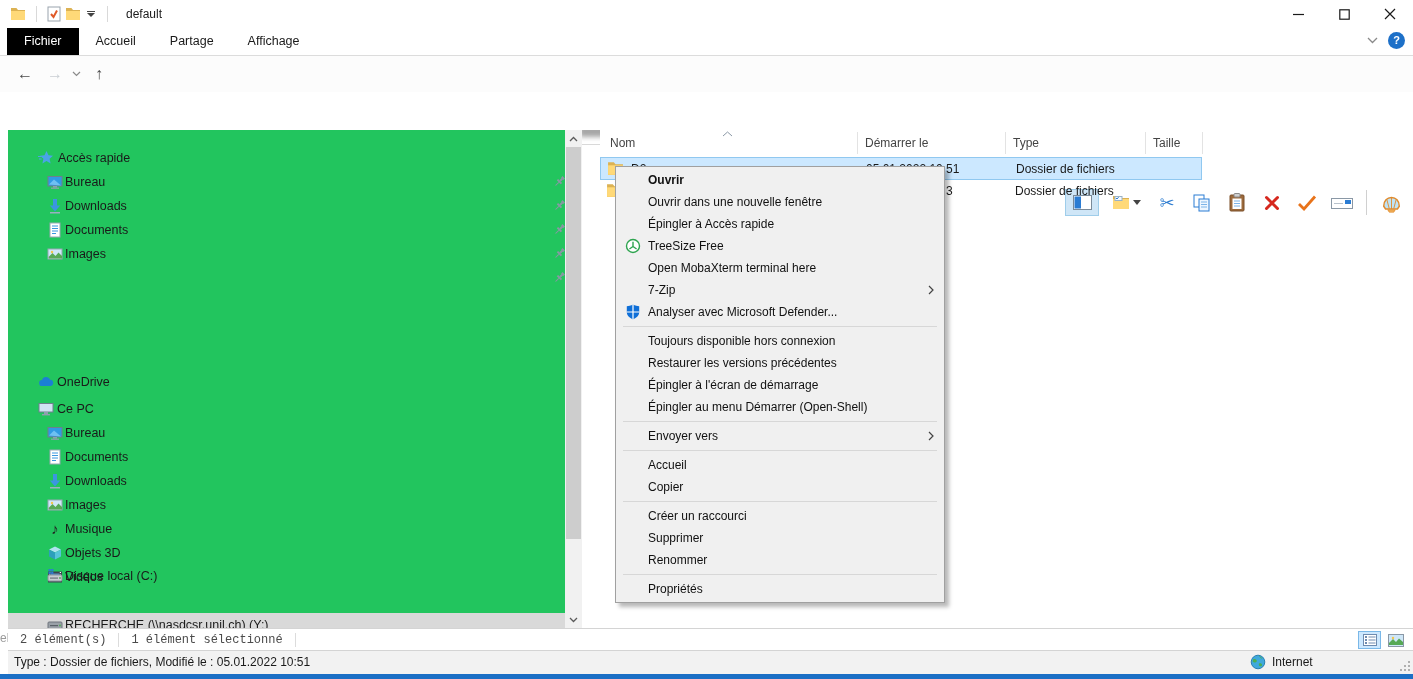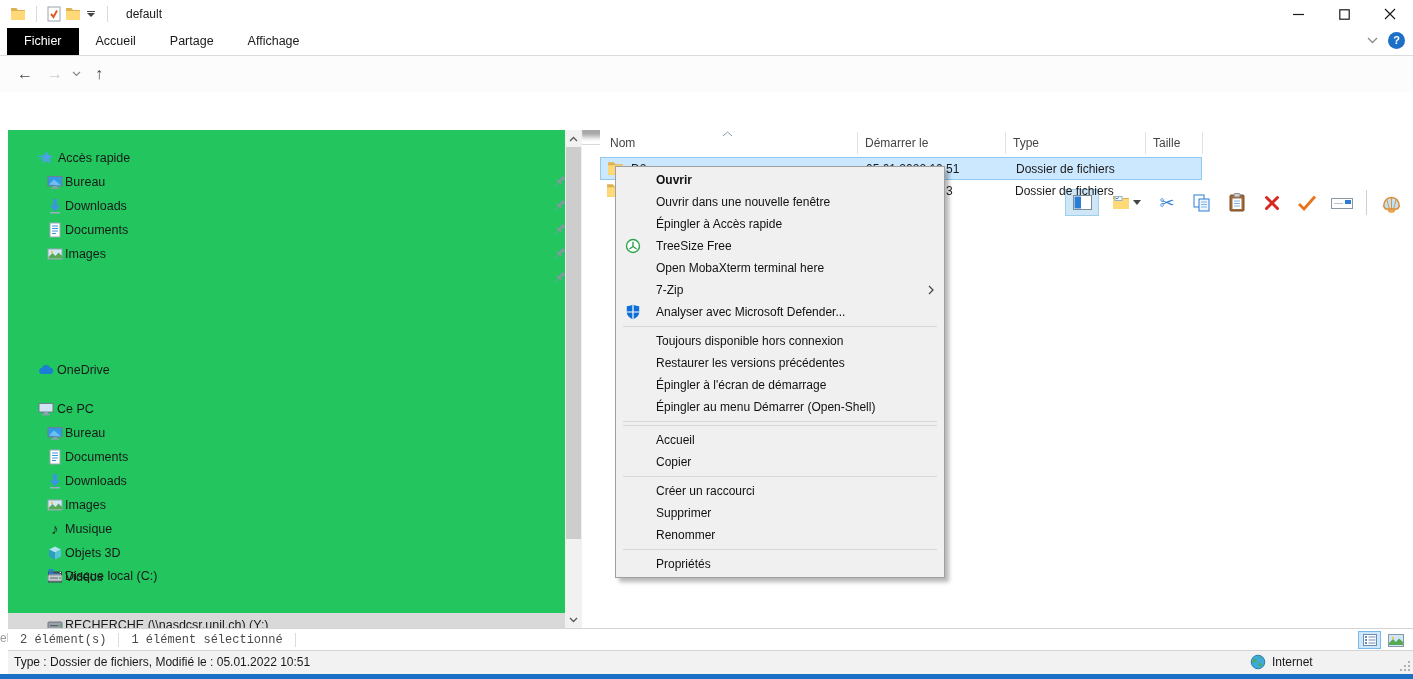--- a/index.html
+++ b/index.html
@@ -67,21 +67,21 @@
   .frow{position:absolute;left:600px;width:602px;height:23px;line-height:23px;}
   .frow.selected{background:#cce8ff;border:1px solid #90c8f0;}
   .fico{position:absolute;left:6px;top:3px;}
   .fname{position:absolute;left:30px;font-size:12px;color:#1a1a1a;}
   .fdate{position:absolute;left:265px;font-size:12px;color:#1a1a1a;}
   .fdatefrag{position:absolute;left:346px;font-size:12px;color:#1a1a1a;}
   .ftype{position:absolute;left:415px;font-size:12px;color:#1a1a1a;}
 
   
   .menu{left:615px;top:166px;width:330px;background:#f0f0f0;border:1px solid #a0a0a0;box-shadow:4px 4px 4px rgba(0,0,0,.28);padding:2px 0;z-index:50;}
-  .mi{position:relative;height:22px;line-height:22px;padding-left:40px;font-size:12px;color:#111;white-space:nowrap;}
+  .mi{position:relative;height:22px;line-height:22px;padding-left:32px;font-size:12px;color:#111;white-space:nowrap;}
   .mi.bold{font-weight:bold;}
   .mico{position:absolute;left:9px;top:3px;width:16px;height:16px;}
   .sub{position:absolute;right:10px;top:6px;}
   .msep{height:1px;background:#d7d7d7;margin:3px 7px;}
 
   
   .statusbar{left:8px;top:628px;width:1405px;height:22px;background:#fff;border-top:1px solid #d4d4d4;display:flex;align-items:center;font-size:12px;color:#4a4a4a;}
   .statusbar .cell{padding:0 12px;font-family:Liberation Mono, monospace;}
   .statusbar .ssep{width:1px;height:14px;background:#dcdcdc;}
   .viewbtns{position:absolute;right:6px;top:2px;display:flex;gap:3px;}
@@ -424,21 +424,21 @@
       <svg width="13" height="13" viewBox="0 0 12 12">
         <g transform="rotate(45 6 6)" fill="#8a97a5">
           <rect x="4.4" y="0.5" width="3.2" height="1.8"></rect>
           <rect x="5.1" y="2.1" width="1.8" height="3.2"></rect>
           <rect x="3.4" y="5.2" width="5.2" height="1.8"></rect>
           <rect x="5.6" y="7" width="0.9" height="4.2"></rect>
         </g>
       </svg>
     </span>
 
-  <div class="srow" style="top:228px;">
+  <div class="srow" style="top:240px;">
     <span class="sico" style="left:30px;">
       <svg width="16" height="16" viewBox="0 0 16 16">
           <path d="M4.3 12a3 3 0 01-.3-6A4.2 4.2 0 0112 5.8 2.8 2.8 0 0112.2 12z" fill="#1b7fd4"></path>
         </svg>
     </span>
     <span class="slbl" style="left:49px;">OneDrive</span>
   </div>
 
   <div class="srow" style="top:267px;">
     <span class="sico" style="left:30px;">
@@ -632,20 +632,28 @@
         </svg>
     </span>
     <span>Analyser avec Microsoft Defender...</span>
   </div>
   <div class="msep"></div>
   <div class="mi"><span>Toujours disponible hors connexion</span></div>
   <div class="mi"><span>Restaurer les versions précédentes</span></div>
   <div class="mi"><span>Épingler à l'écran de démarrage</span></div>
   <div class="mi"><span>Épingler au menu Démarrer (Open-Shell)</span></div>
   <div class="msep"></div>
+  <div class="mi">
+    <span>Envoyer vers</span>
+    <span class="sub">
+        <svg width="6" height="10" viewBox="0 0 6 10">
+          <path d="M1 1l4 4-4 4" fill="none" stroke="#444" stroke-width="1.2"></path>
+        </svg>
+      </span>
+  </div>
   <div class="msep"></div>
   <div class="mi"><span>Accueil</span></div>
   <div class="mi"><span>Copier</span></div>
   <div class="msep"></div>
   <div class="mi"><span>Créer un raccourci</span></div>
   <div class="mi"><span>Supprimer</span></div>
   <div class="mi"><span>Renommer</span></div>
   <div class="msep"></div>
   <div class="mi"><span>Propriétés</span></div>
 </div>

